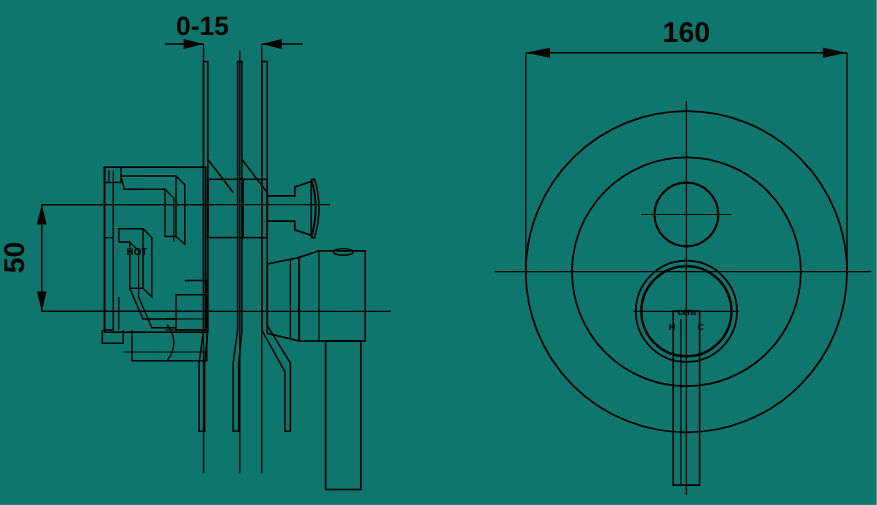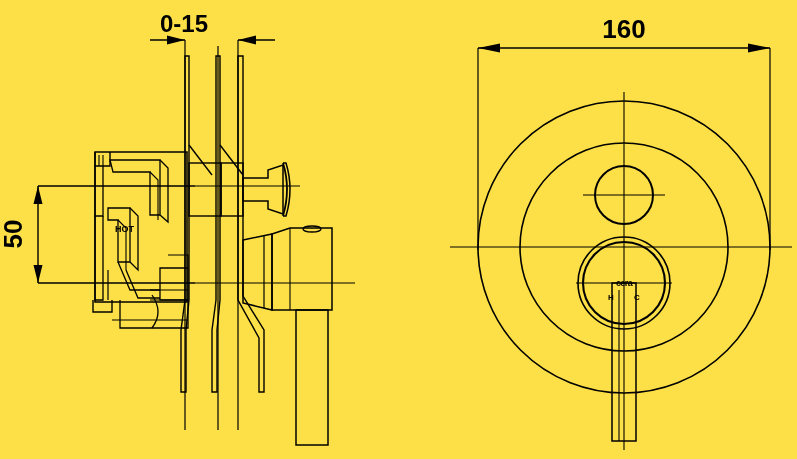--- a/index.html
+++ b/index.html
@@ -1,21 +1,21 @@
 <!DOCTYPE html>
 <html><head>
 <meta charset="utf-8">
 <title>Shower Mixer Technical Drawing</title>
 <style>
   html,body{margin:0;padding:0;background:#ffffff;}
   body{
     font-family:"Liberation Sans", sans-serif;
     width:797px;height:459px;overflow:hidden;position:relative;
   }
-  #sheet{position:relative;width:797px;height:459px;background:#fde047;}
+  #sheet{position:relative;width:797px;height:459px;background:#0f766e;}
   svg{display:block;position:absolute;top:0;left:0;}
   .dimtext{
     font-family:"Liberation Sans", sans-serif;
     font-weight:bold;
     fill:#000;
   }
   .dim-160{font-size:26px;}
   .dim-015{font-size:24px;}
   .dim-50{font-size:26px;}
   .lbl-hot{font-family:"Liberation Sans", sans-serif;font-weight:bold;font-size:9px;fill:#000;}

